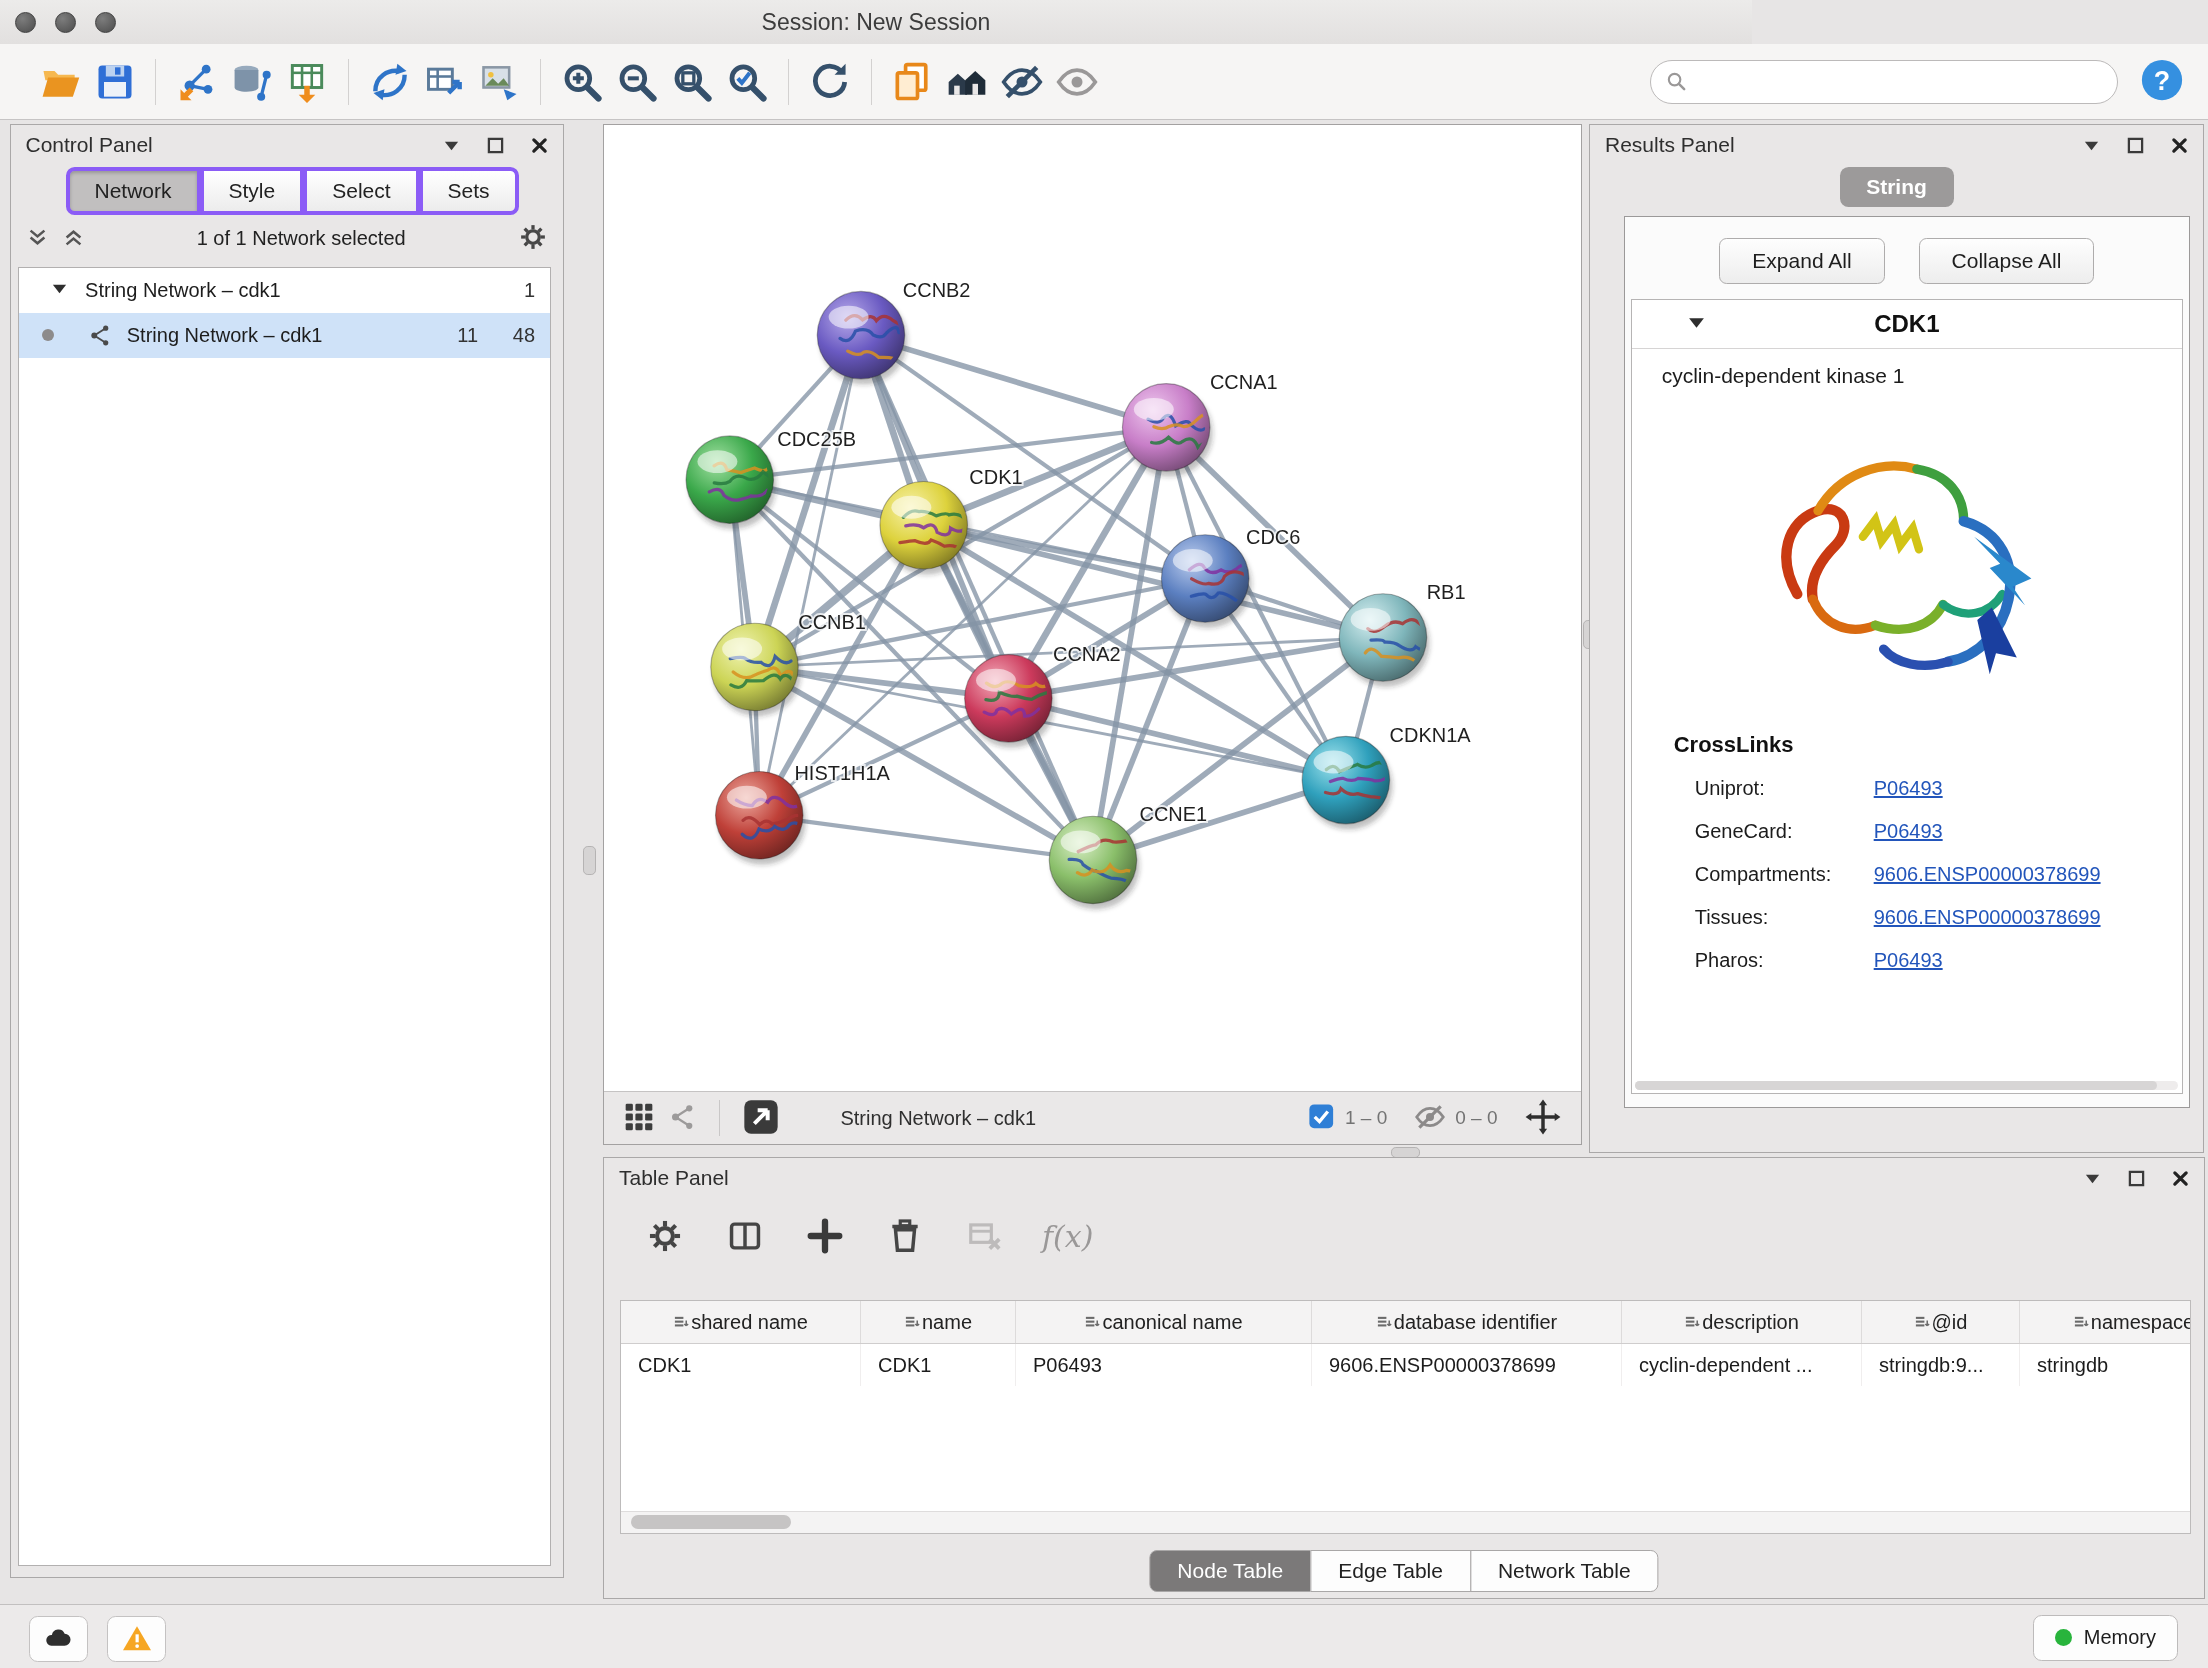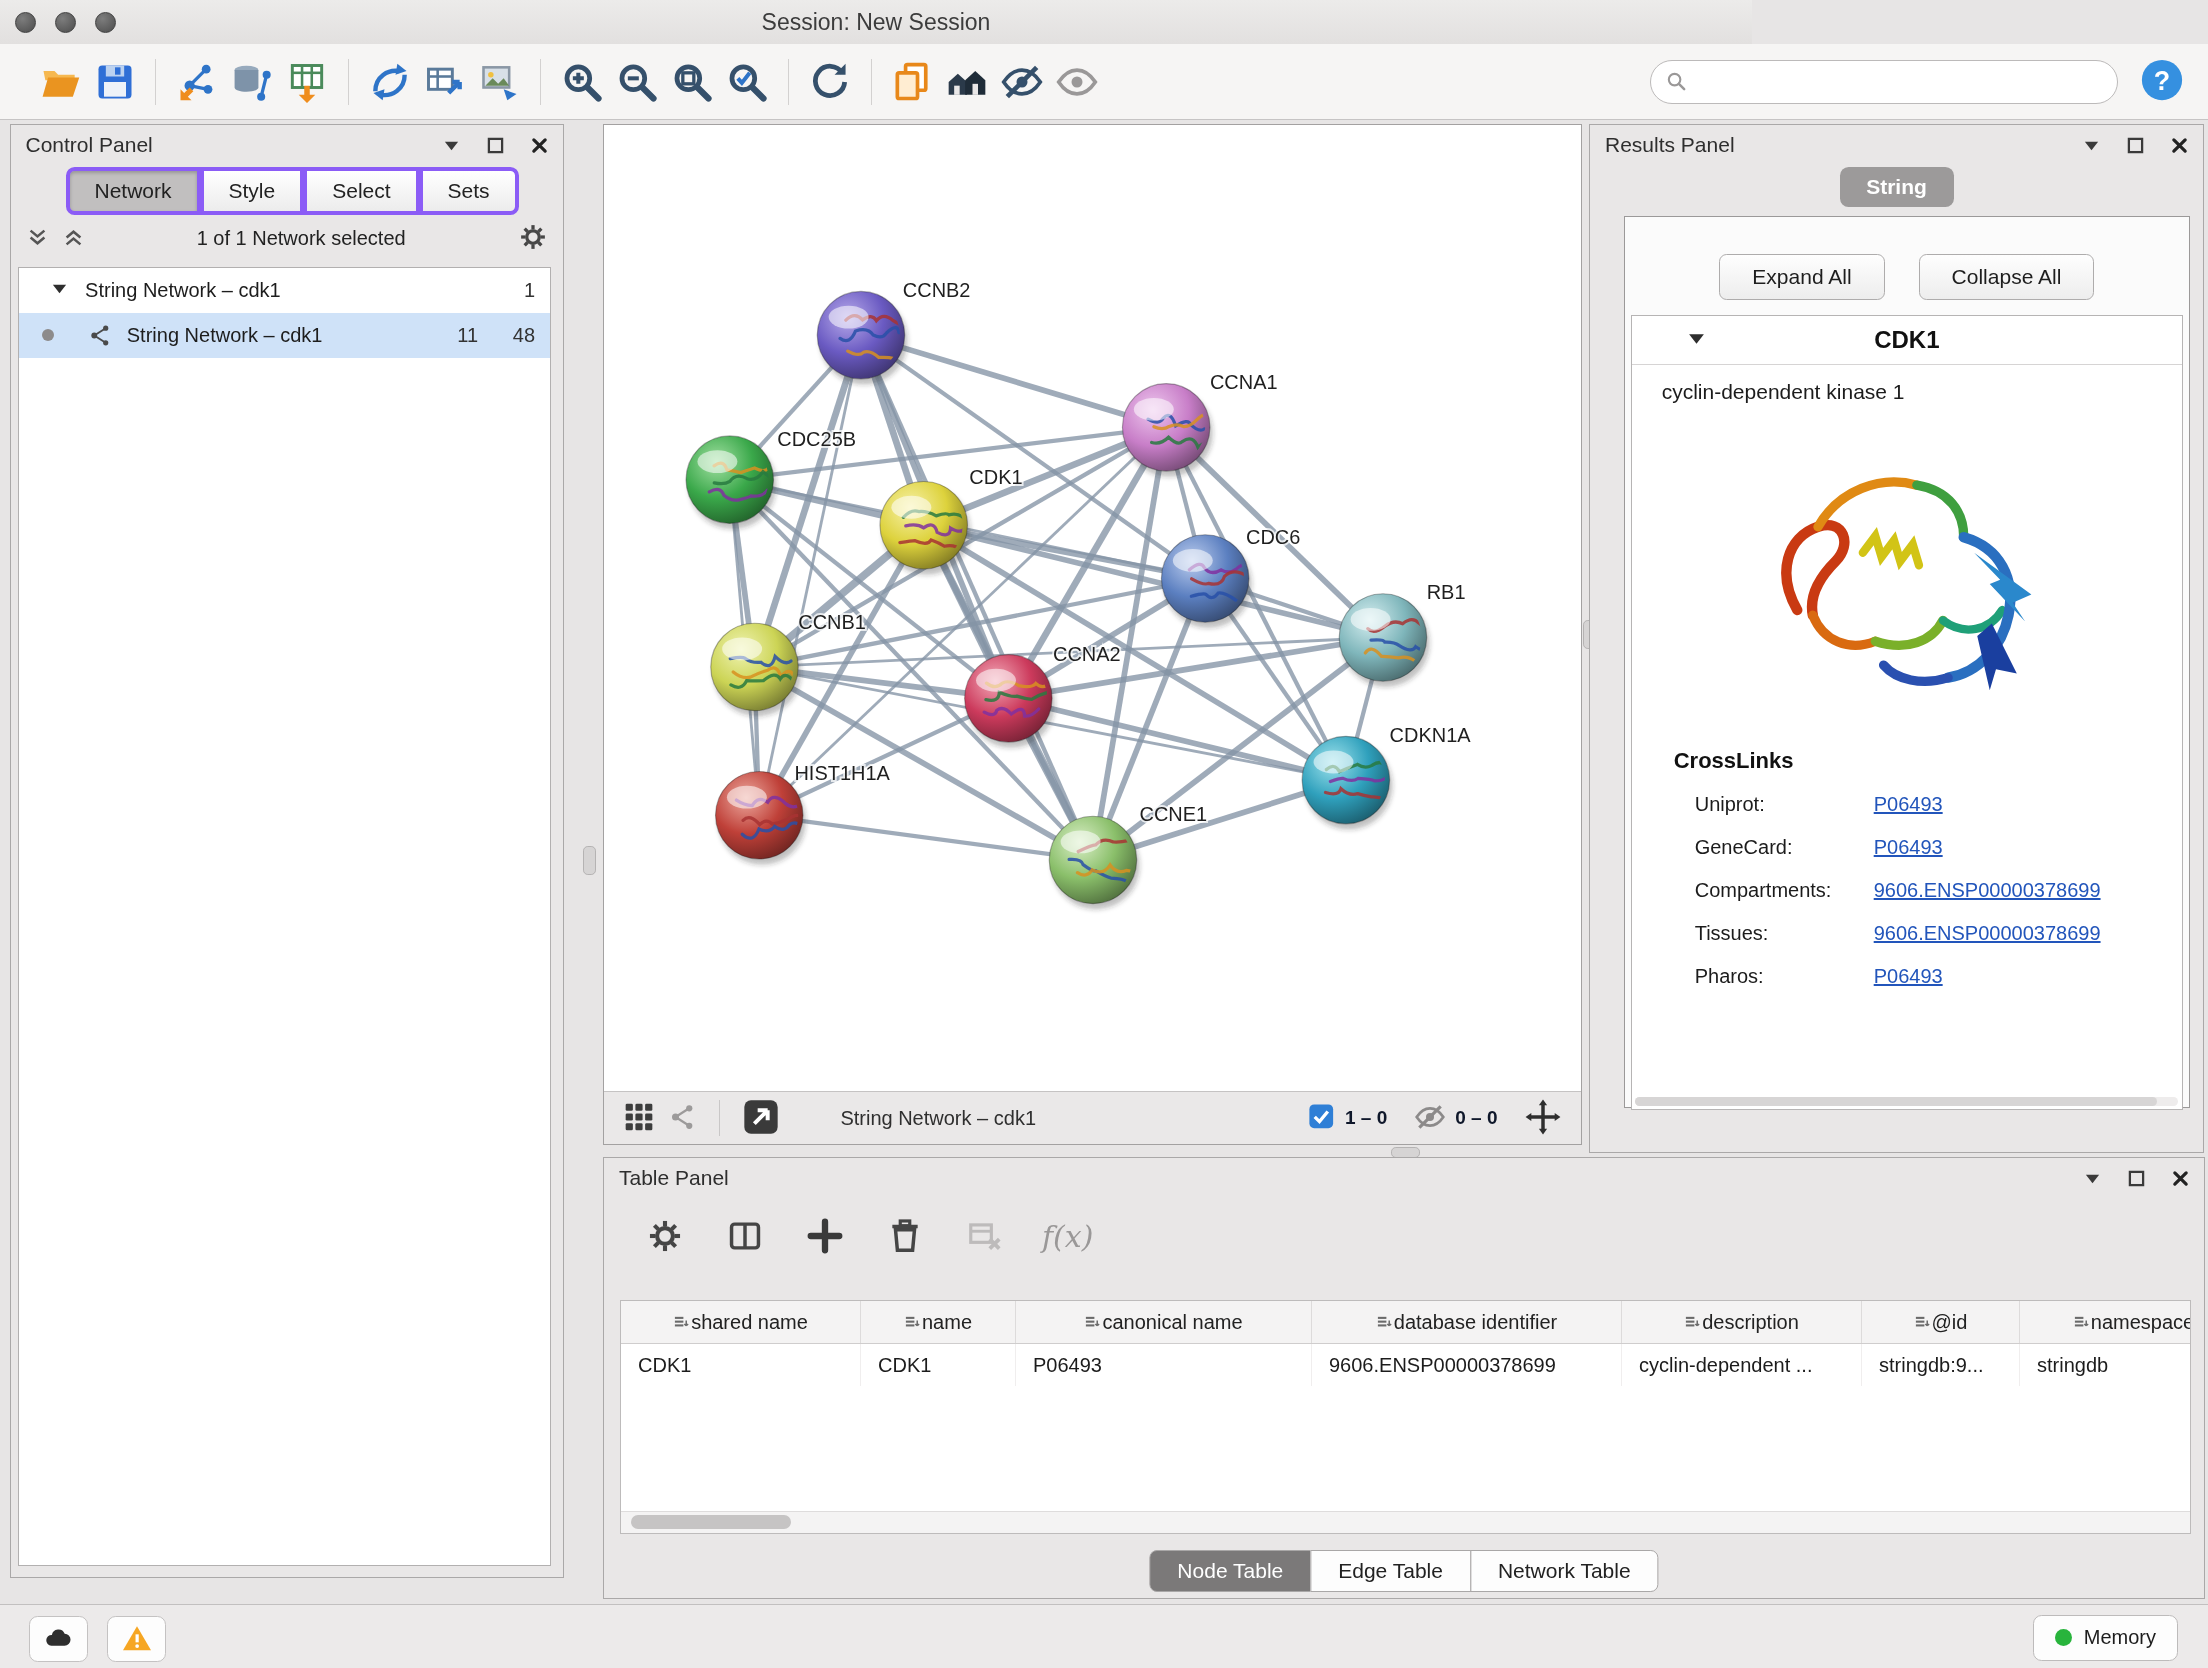--- a/index.html
+++ b/index.html
@@ -47,29 +47,29 @@
   .tree-row .grow{flex:1;}
   .num{width:42px;text-align:right;margin-right:15px;color:#333;}
   .dot{width:12.4px;height:12.4px;border-radius:50%;background:#8d8b8b;margin-right:34px;}
   
   #network-view{left:603px;top:124px;width:979px;height:1021px;background:#fff;border:1px solid #a3a1a1;box-sizing:border-box;}
   #net-svg{position:absolute;left:0;top:0;}
   #net-toolbar{position:absolute;left:0;bottom:0;width:100%;height:53px;background:#eae8e8;border-top:1px solid #c5c3c3;
                display:flex;align-items:center;padding:0 19px;box-sizing:border-box;gap:13.3px;}
   #net-toolbar .title{font-size:20px;color:#2f2f2f;margin-left:46px;}
   #net-toolbar .right{margin-left:auto;display:flex;align-items:center;gap:9.5px;}
-  #net-toolbar .count{font-size:19px;color:#0f172a;margin-right:17px;font-weight:bold;}
+  #net-toolbar .count{font-size:19px;color:#737373;margin-right:17px;}
   .vsep{width:1px;height:36px;background:#c9c7c7;margin:0 7.6px;}
   .grip{background:#d6d4d4;border:1px solid #b5b3b3;border-radius:4.8px;}
   
   #results-panel{left:1589px;top:124px;width:615px;height:1029px;}
   #string-badge{width:114px;height:40px;margin:1.9px auto 9.5px;background:#9c9a9a;border-radius:8.6px;color:#fff;
                 font-size:21px;font-weight:bold;display:flex;align-items:center;justify-content:center;}
   #results-box{margin:0 13.3px 0 34px;height:890px;background:#fbfbfb;border:1px solid #9b9999;position:relative;}
-  .rb-buttons{display:flex;justify-content:center;gap:34px;padding-top:37px;}
+  .rb-buttons{display:flex;justify-content:center;gap:34px;padding-top:21px;}
   .rb-btn{height:44px;padding:0 32px;border:1px solid #aeacac;border-radius:7.6px;background:linear-gradient(#fefefe,#ededed);
           font-size:21px;color:#1e1e1e;display:flex;align-items:center;}
   #gene-card{margin:15px 5.7px 5.7px;border:1px solid #b6b4b4;background:#fff;height:793px;position:relative;overflow:hidden;}
   .gc-header{height:48px;display:flex;align-items:center;border-bottom:1px solid #d6d4d4;position:relative;}
   .gc-header .caret{position:absolute;left:55px;}
   .gc-title{flex:1;text-align:center;font-size:24px;font-weight:bold;color:#111;}
   .gc-desc{padding:15px 0 0 30px;font-size:21px;color:#1c1c1c;}
   .protein{display:block;margin:23px auto 0;}
   .crosslinks{margin-top:7px;padding-left:42px;}
   .cl-title{font-size:22px;font-weight:bold;color:#111;margin-bottom:19px;}

